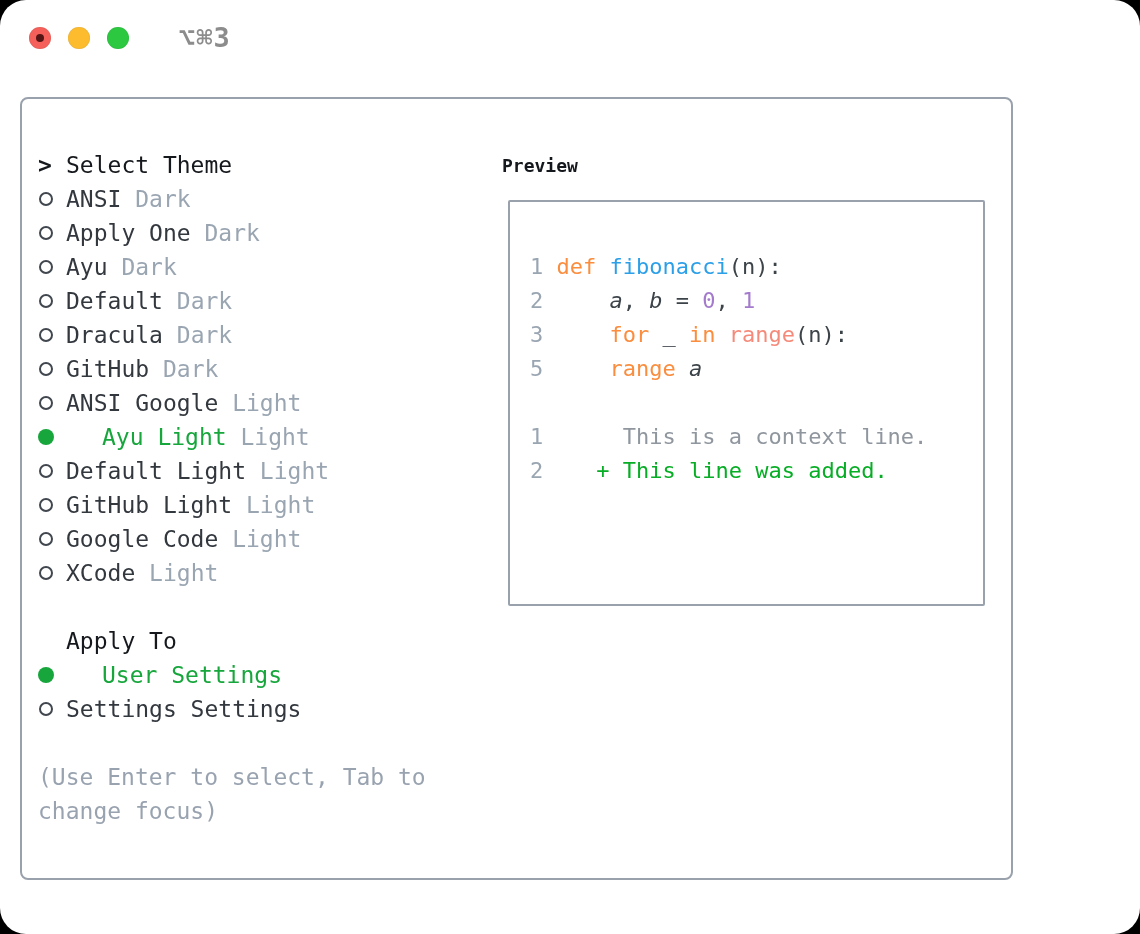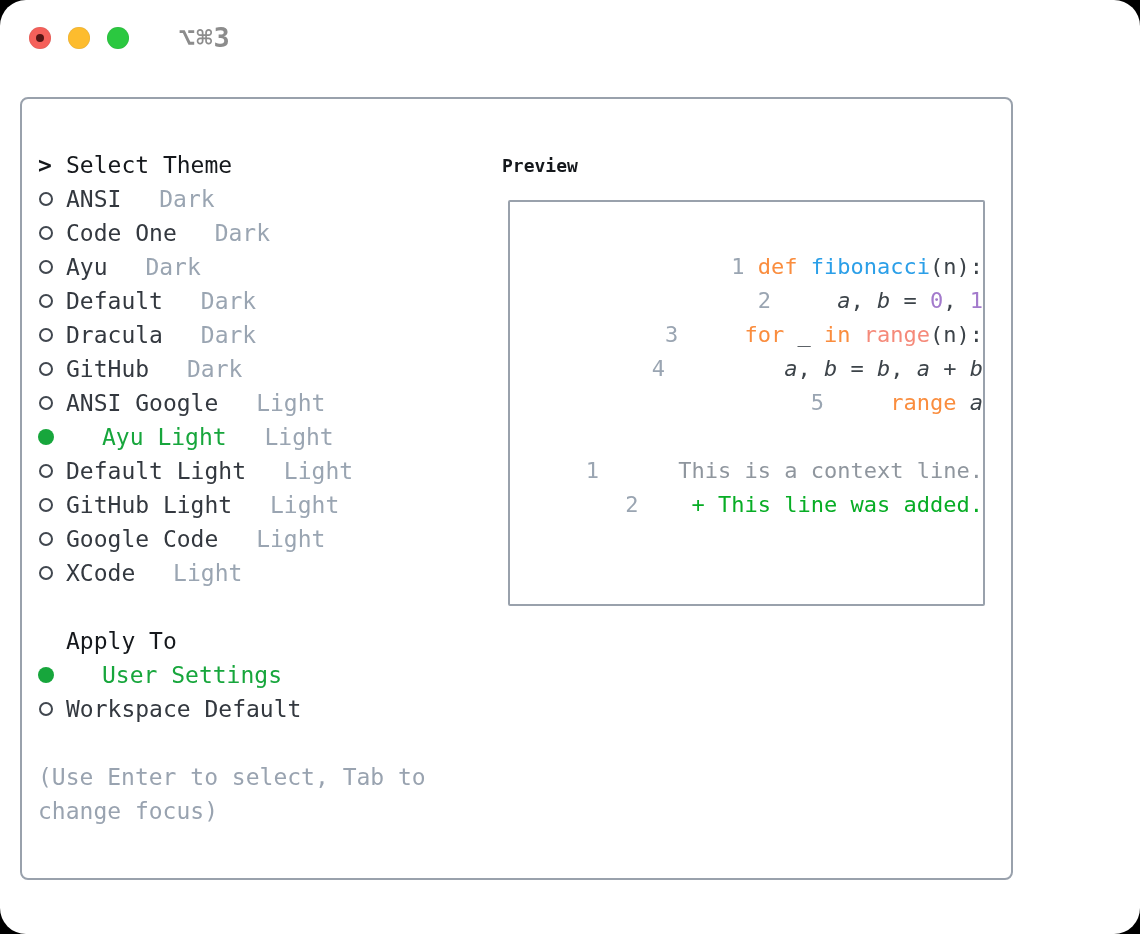--- a/index.html
+++ b/index.html
@@ -25,30 +25,30 @@
   .left-col{position:absolute;left:16px;top:49px;font-size:23px;line-height:34px;}
   .row{display:flex;align-items:center;height:34px;white-space:pre;}
   .row.spacer{height:34px;}
   .marker{display:inline-flex;width:28px;align-items:center;flex:0 0 28px;}
   .prompt{font-weight:bold;color:var(--colors-text_primary);}
   .radio{box-sizing:border-box;width:14px;height:14px;border:2.5px solid #41474f;border-radius:50%;margin-left:1px;}
   .radio.sel{width:16px;height:16px;border:none;background:var(--colors-selected_green);margin-left:0;}
   .hdr-label{font-weight:normal;color:var(--colors-text_primary);}
   .item-name{color:var(--colors-text_item);}
   .row.selected .item-name{color:var(--colors-selected_green);margin-left:36px;}
-  .item-variant{color:var(--colors-tag_gray);margin-left:24px;}
+  .item-variant{color:var(--colors-tag_gray);}
   .hint{color:var(--colors-hint_gray);}
   .hint-line{height:34px;display:flex;align-items:center;white-space:pre;}
   
   .preview-title{position:absolute;left:480px;top:49px;height:34px;display:flex;align-items:center;
                  font-size:18px;font-weight:bold;color:var(--colors-text_primary);}
   .preview-box{position:absolute;left:486px;top:101px;width:477px;height:406px;box-sizing:border-box;
                border:2px solid var(--colors-border_gray);border-radius:2px;background:#fff;overflow:hidden;}
   .code{padding:48px 0 0 20px;font-size:22px;line-height:34px;}
-  .code-line{height:34px;white-space:pre;text-align:right;}
+  .code-line{height:34px;white-space:pre;}
   .tok-ln{color:var(--colors-code-line_number);}
   .tok-kw{color:var(--colors-code-keyword);}
   .tok-fn{color:var(--colors-code-function_name);}
   .tok-call{color:var(--colors-code-builtin);}
   .tok-num{color:var(--colors-code-number);}
   .tok-plain{color:var(--colors-code-plain);}
   .tok-var{color:var(--colors-code-plain);font-style:italic;}
   .tok-ctx{color:var(--colors-code-context);}
   .tok-del{color:var(--colors-code-deleted);}
   .tok-add{color:var(--colors-code-added);}
@@ -67,55 +67,54 @@
 
   <div class="panel">
 
     <div class="left-col">
       <div class="row">
         <span class="marker"><span class="prompt">&gt;</span></span>
         <span class="hdr-label">Select Theme</span>
       </div>
       <div id="theme-list">
           <div class="row"><span class="marker"><span class="radio"></span></span><span class="item-name">ANSI</span><span class="item-variant"> Dark</span></div>
-          <div class="row"><span class="marker"><span class="radio"></span></span><span class="item-name">Code One</span><span class="item-variant"> Dark</span></div>
+          <div class="row"><span class="marker"><span class="radio"></span></span><span class="item-name">Apply One</span><span class="item-variant"> Dark</span></div>
           <div class="row"><span class="marker"><span class="radio"></span></span><span class="item-name">Ayu</span><span class="item-variant"> Dark</span></div>
           <div class="row"><span class="marker"><span class="radio"></span></span><span class="item-name">Default</span><span class="item-variant"> Dark</span></div>
           <div class="row"><span class="marker"><span class="radio"></span></span><span class="item-name">Dracula</span><span class="item-variant"> Dark</span></div>
           <div class="row"><span class="marker"><span class="radio"></span></span><span class="item-name">GitHub</span><span class="item-variant"> Dark</span></div>
           <div class="row"><span class="marker"><span class="radio"></span></span><span class="item-name">ANSI Google</span><span class="item-variant"> Light</span></div>
           <div class="row selected"><span class="marker"><span class="radio sel"></span></span><span class="item-name">Ayu Light</span><span class="item-variant"> Light</span></div>
           <div class="row"><span class="marker"><span class="radio"></span></span><span class="item-name">Default Light</span><span class="item-variant"> Light</span></div>
           <div class="row"><span class="marker"><span class="radio"></span></span><span class="item-name">GitHub Light</span><span class="item-variant"> Light</span></div>
           <div class="row"><span class="marker"><span class="radio"></span></span><span class="item-name">Google Code</span><span class="item-variant"> Light</span></div>
           <div class="row"><span class="marker"><span class="radio"></span></span><span class="item-name">XCode</span><span class="item-variant"> Light</span></div>
         </div>
       <div class="row spacer"></div>
       <div class="row">
         <span class="marker"></span>
         <span class="hdr-label">Apply To</span>
       </div>
       <div id="apply-list">
           <div class="row selected"><span class="marker"><span class="radio sel"></span></span><span class="item-name">User Settings</span></div>
-          <div class="row"><span class="marker"><span class="radio"></span></span><span class="item-name">Workspace Default</span></div>
+          <div class="row"><span class="marker"><span class="radio"></span></span><span class="item-name">Settings Settings</span></div>
         </div>
       <div class="row spacer"></div>
       <div class="hint">
         <div class="hint-line">(Use Enter to select, Tab to</div>
         <div class="hint-line">change focus)</div>
       </div>
     </div>
 
     <div class="preview-title">Preview</div>
     <div class="preview-box">
       <div class="code" id="code">
           <div class="code-line"><span class="tok-ln">1 </span><span class="tok-kw">def </span><span class="tok-fn">fibonacci</span><span class="tok-plain">(n):</span></div>
           <div class="code-line"><span class="tok-ln">2 </span><span class="tok-plain">    </span><span class="tok-var">a</span><span class="tok-plain">, </span><span class="tok-var">b</span><span class="tok-plain"> = </span><span class="tok-num">0</span><span class="tok-plain">, </span><span class="tok-num">1</span></div>
           <div class="code-line"><span class="tok-ln">3 </span><span class="tok-plain">    </span><span class="tok-kw">for </span><span class="tok-plain">_ </span><span class="tok-kw">in </span><span class="tok-call">range</span><span class="tok-plain">(n):</span></div>
-          <div class="code-line"><span class="tok-ln">4 </span><span class="tok-plain">        </span><span class="tok-var">a</span><span class="tok-plain">, </span><span class="tok-var">b</span><span class="tok-plain"> = </span><span class="tok-var">b</span><span class="tok-plain">, </span><span class="tok-var">a</span><span class="tok-plain"> + </span><span class="tok-var">b</span></div>
           <div class="code-line"><span class="tok-ln">5 </span><span class="tok-plain">    </span><span class="tok-kw">range </span><span class="tok-var">a</span></div>
           <div class="code-line"></div>
           <div class="code-line"><span class="tok-ln">1</span><span class="tok-ctx">      This is a context line.</span></div>
           <div class="code-line"><span class="tok-ln">2</span><span class="tok-plain">    </span><span class="tok-add">+ This line was added.</span></div>
         </div>
     </div>
 
   </div>
 </div>
 

